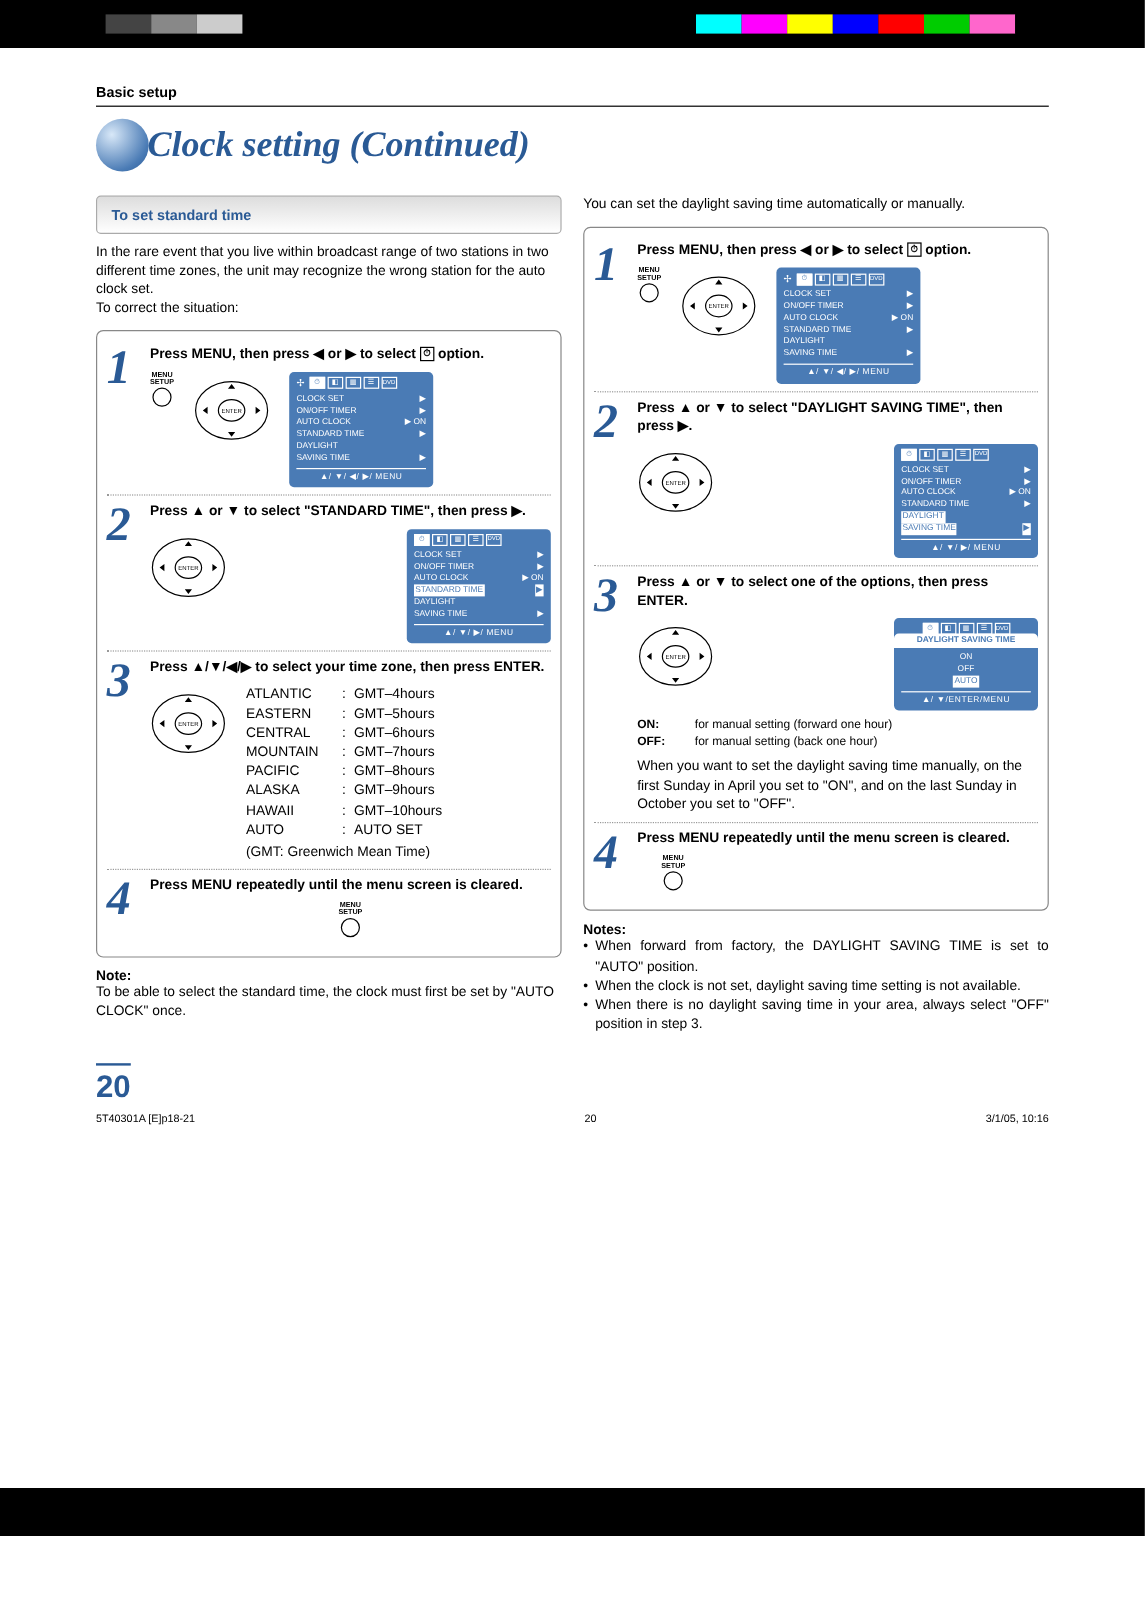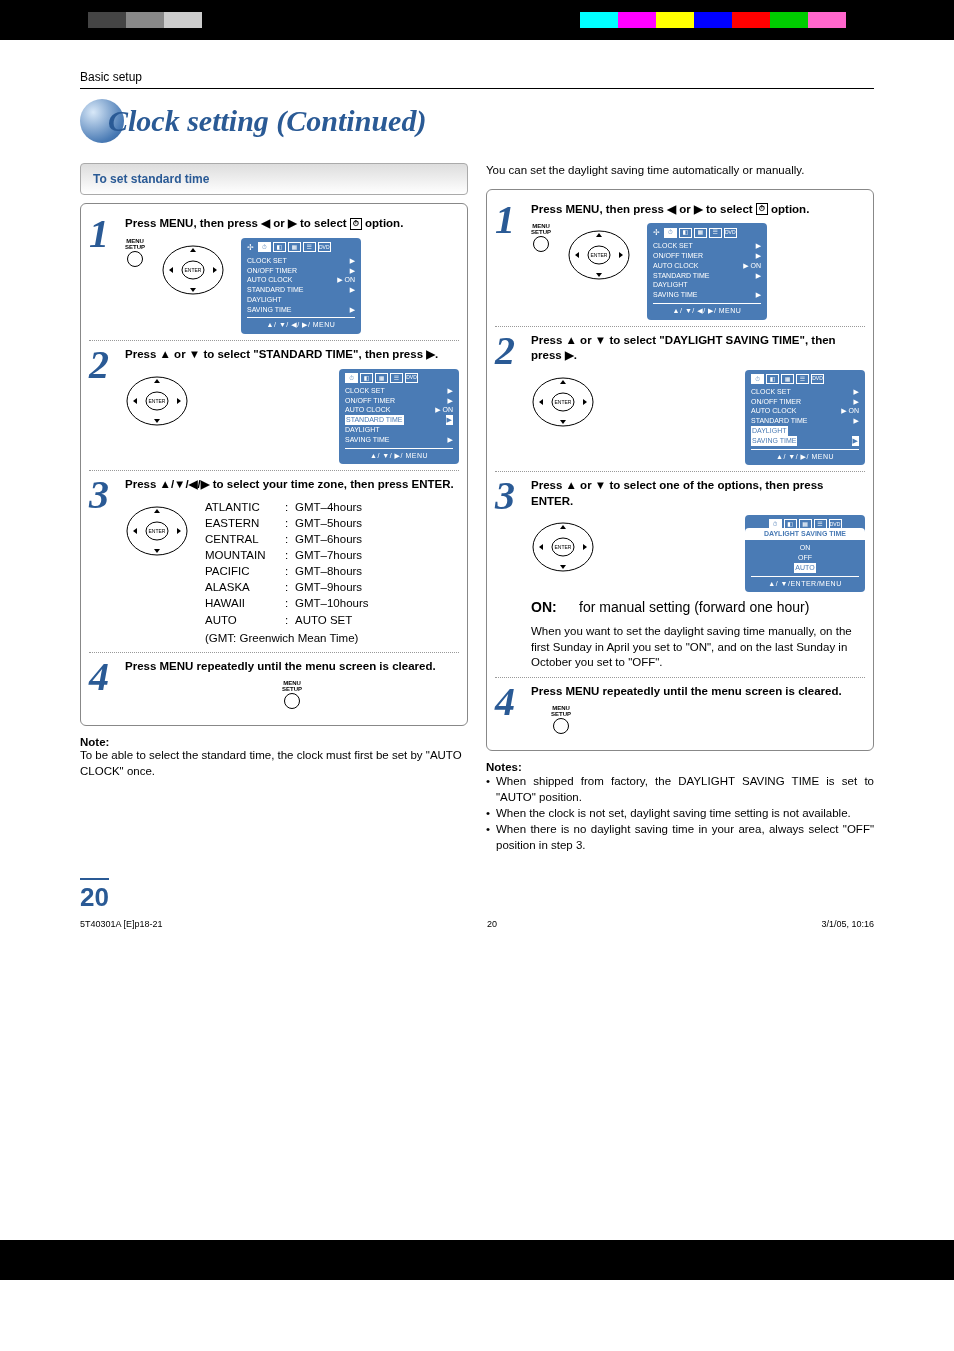--- a/index.html
+++ b/index.html
@@ -35,27 +35,27 @@
   }
   .reg-mark-bot { top: auto; bottom: -24px; }
 
   .page {
     padding: 30px 40px 20px 40px;
     position: relative;
     min-height: 1200px;
   }
   .section-label {
     font-size: 12px;
-    font-weight: normal;
+    font-weight: bold;
     color: #000;
     margin-bottom: 4px;
   }
   .hr-top { border: none; border-top: 1px solid #000; margin-bottom: 10px; }
 
-  .title-row { display: flex; align-items: center; margin-bottom: 20px; }
+  .title-row { display: flex; align-items: center; margin-bottom: 20px; gap: 15px; }
   .sphere {
     width: 44px; height: 44px; border-radius: 50%;
     background: radial-gradient(circle at 30% 30%, #d8e8f8, #4a7bb5 70%, #2a5a95);
     margin-right: 6px;
     flex-shrink: 0;
   }
   .page-title {
     font-family: "Times New Roman", serif;
     font-style: italic;
     font-weight: bold;
@@ -146,21 +146,21 @@
   .osd-hl { background: #fff; color: #4a7bb5; padding: 0 1px; display: inline-block; }
   .osd-foot { border-top: 1px solid #fff; margin-top: 3px; padding-top: 2px; text-align: center; letter-spacing: 0.5px; }
   .osd-title { background: #fff; color: #4a7bb5; text-align: center; font-weight: bold; margin: -4px -6px 3px -6px; padding: 1px 0; border-radius: 4px 4px 0 0; font-size: 7px; }
 
   .tz-table { font-size: 11.5px; line-height: 1.4; }
   .tz-row { display: flex; }
   .tz-row .l { width: 80px; }
   .tz-row .c { width: 10px; }
   .tz-sub { font-size: 11.5px; margin-top: 2px; }
 
-  .defs { font-size: 14px; line-height: 1.4; margin-top: 6px; }
+  .defs { font-size: 10px; line-height: 1.4; margin-top: 6px; }
   .def-row { display: flex; }
   .def-row .k { font-weight: bold; width: 48px; flex-shrink: 0; }
   .para { font-size: 11.5px; line-height: 1.35; margin-top: 6px; }
 
   .note-head { font-weight: bold; font-size: 11.5px; margin-top: 10px; }
   .note-body { font-size: 11.5px; line-height: 1.35; }
   .notes-list { font-size: 11.5px; line-height: 1.4; text-align: justify; }
   .notes-list .li { display: flex; }
   .notes-list .bull { width: 10px; flex-shrink: 0; }
 
@@ -213,20 +213,22 @@
       <div class="sphere"></div>
       <div class="page-title">Clock setting (Continued)</div>
     </div>
 
     <div class="columns">
 
       <div class="col">
         <div class="subheading-box">
           <div class="subheading">To set standard time</div>
         </div>
+        <div class="intro" style="white-space:pre-line">In the rare event that you live within broadcast range of two stations in two different time zones, the unit may recognize the wrong station for the auto clock set.
+To correct the situation:</div>
 
         <div class="steps-box">
 
           <div class="step">
             <div class="step-num">1</div>
             <div class="step-body">
               <div class="step-instr">
                 <span>Press MENU, then press </span><span class="arrow">◀</span><span> or </span><span class="arrow">▶</span><span> to select </span><span style="display:inline-block;border:1px solid #000;width:12px;height:12px;font-size:8px;text-align:center;vertical-align:middle">⏱</span><span> option.</span>
               </div>
               <div class="graphics-row">
@@ -572,20 +574,24 @@
                       <div><span class="osd-hl">AUTO</span></div>
                     </div>
                   <div class="osd-foot">▲/ ▼/ENTER/MENU</div>
                 </div>
               </div>
               <div class="defs" id="defs-list">
                   <div class="def-row">
                     <span class="k">ON:</span>
                     <span>for manual setting (forward one hour)</span>
                   </div>
+                  <div class="def-row">
+                    <span class="k">OFF:</span>
+                    <span>for manual setting (back one hour)</span>
+                  </div>
                 </div>
               <div class="para">When you want to set the daylight saving time manually, on the first Sunday in April you set to "ON", and on the last Sunday in October you set to "OFF".</div>
             </div>
           </div>
 
           <div class="step">
             <div class="step-num">4</div>
             <div class="step-body">
               <div class="step-instr">Press MENU repeatedly until the menu screen is cleared.</div>
               <div class="menu-btn" style="width:40px;margin-left:10px">
@@ -594,21 +600,21 @@
                 <div class="circ"></div>
               </div>
             </div>
           </div>
         </div>
 
         <div class="note-head" style="margin-top:10px">Notes:</div>
         <div class="notes-list" id="notes-list">
             <div class="li">
               <span class="bull">•</span>
-              <span style="flex: 1 1 0%;">When shipped from factory, the DAYLIGHT SAVING TIME is set to "AUTO" position.</span>
+              <span style="flex: 1 1 0%;">When forward from factory, the DAYLIGHT SAVING TIME is set to "AUTO" position.</span>
             </div>
             <div class="li">
               <span class="bull">•</span>
               <span style="flex: 1 1 0%;">When the clock is not set, daylight saving time setting is not available.</span>
             </div>
             <div class="li">
               <span class="bull">•</span>
               <span style="flex: 1 1 0%;">When there is no daylight saving time in your area, always select "OFF" position in step 3.</span>
             </div>
           </div>

